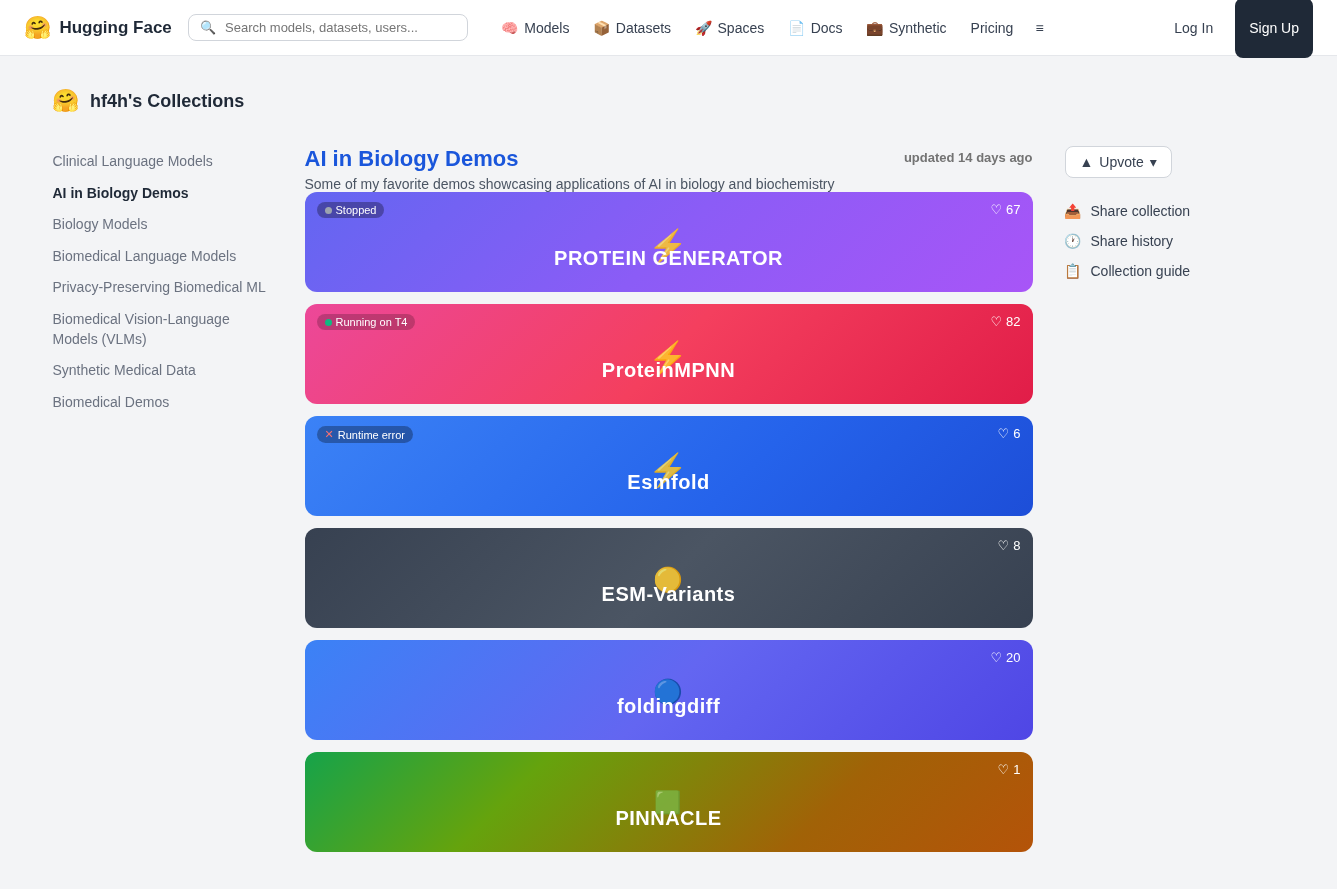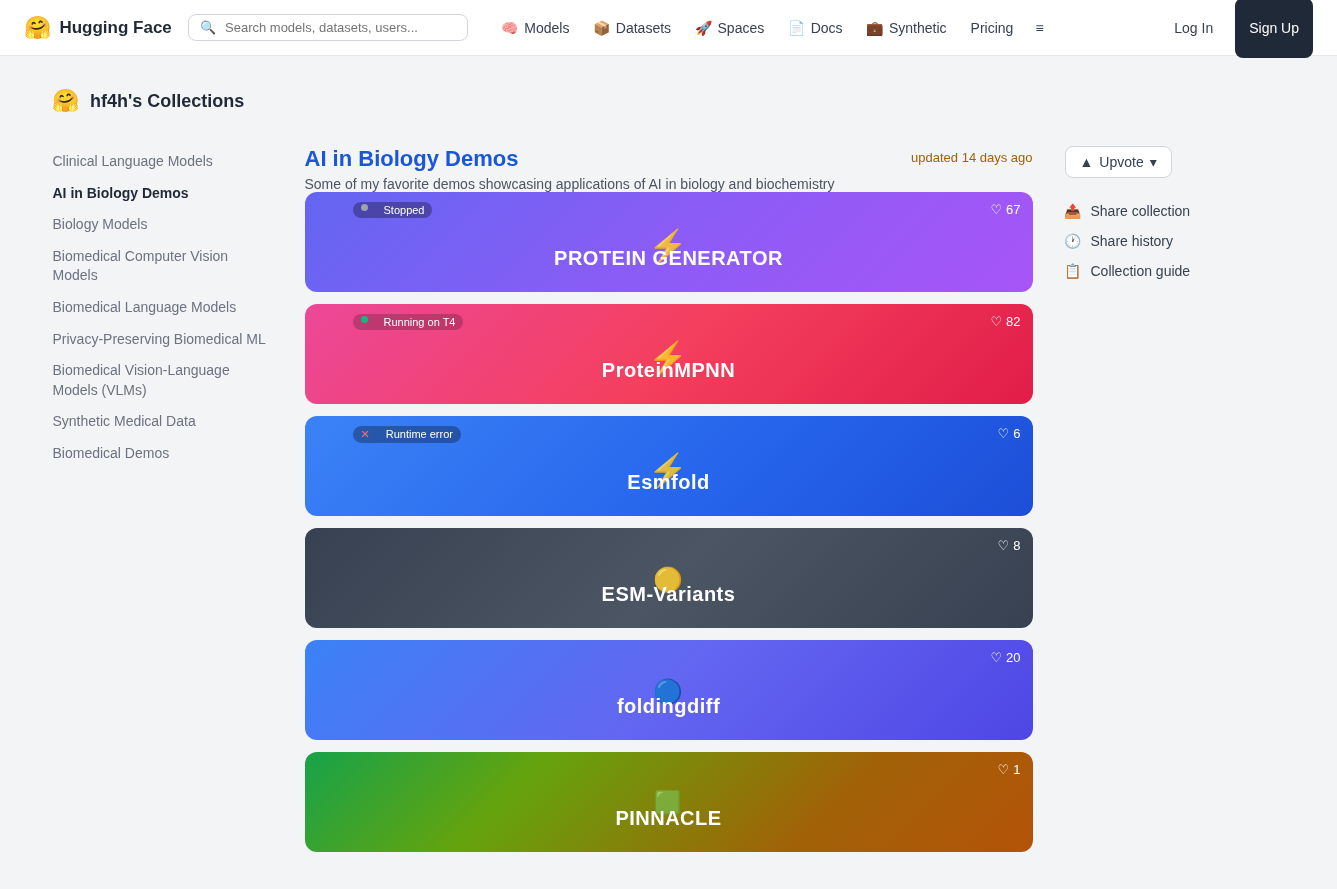--- a/index.html
+++ b/index.html
@@ -148,22 +148,23 @@
       align-items: flex-start;
       margin-bottom: 4px;
     }
     .collection-title {
       font-size: 22px;
       font-weight: 700;
       color: #1a56db;
     }
     .collection-updated {
       font-size: 13px;
-      color: #a16207;
+      color: #737373;
       margin-top: 4px;
+      font-weight: bold;
     }
     .collection-description {
       font-size: 14px;
       color: #4b5563;
     }
 
     
     .space-card {
       border-radius: 12px;
       margin-bottom: 12px;
@@ -187,24 +188,23 @@
     .space-card-badge {
       position: absolute;
       top: 10px;
       left: 12px;
       background: rgba(0,0,0,0.25);
       color: white;
       font-size: 11px;
       padding: 2px 8px;
       border-radius: 20px;
       display: flex;
-      align-items: flex-start;
-      gap: 16px;
+      align-items: center;
+      gap: 4px;
       z-index: 3;
-      margin-left: 36px;
     }
     .space-card-badge.stopped { background: rgba(0,0,0,0.3); }
     .space-card-badge.running { background: rgba(0,0,0,0.2); }
     .space-card-badge.error { background: rgba(0,0,0,0.3); }
     .badge-dot {
       width: 7px;
       height: 7px;
       border-radius: 50%;
       display: inline-block;
     }
@@ -336,21 +336,20 @@
     <span class="page-header-emoji">🤗</span>
     <h1 class="page-header-title">hf4h's Collections</h1>
   </div>
 
   <div class="main-layout">
 
     <aside class="sidebar">
       <a class="sidebar-item" href="#">Clinical Language Models</a>
       <a class="sidebar-item active" href="#">AI in Biology Demos</a>
       <a class="sidebar-item" href="#">Biology Models</a>
-      <a class="sidebar-item" href="#">Biomedical Computer Vision Models</a>
       <a class="sidebar-item" href="#">Biomedical Language Models</a>
       <a class="sidebar-item" href="#">Privacy-Preserving Biomedical ML</a>
       <a class="sidebar-item" href="#">Biomedical Vision-Language Models (VLMs)</a>
       <a class="sidebar-item" href="#">Synthetic Medical Data</a>
       <a class="sidebar-item" href="#">Biomedical Demos</a>
     </aside>
 
     <main class="center-col">
       <div class="collection-header">
         <h2 class="collection-title">AI in Biology Demos</h2>

